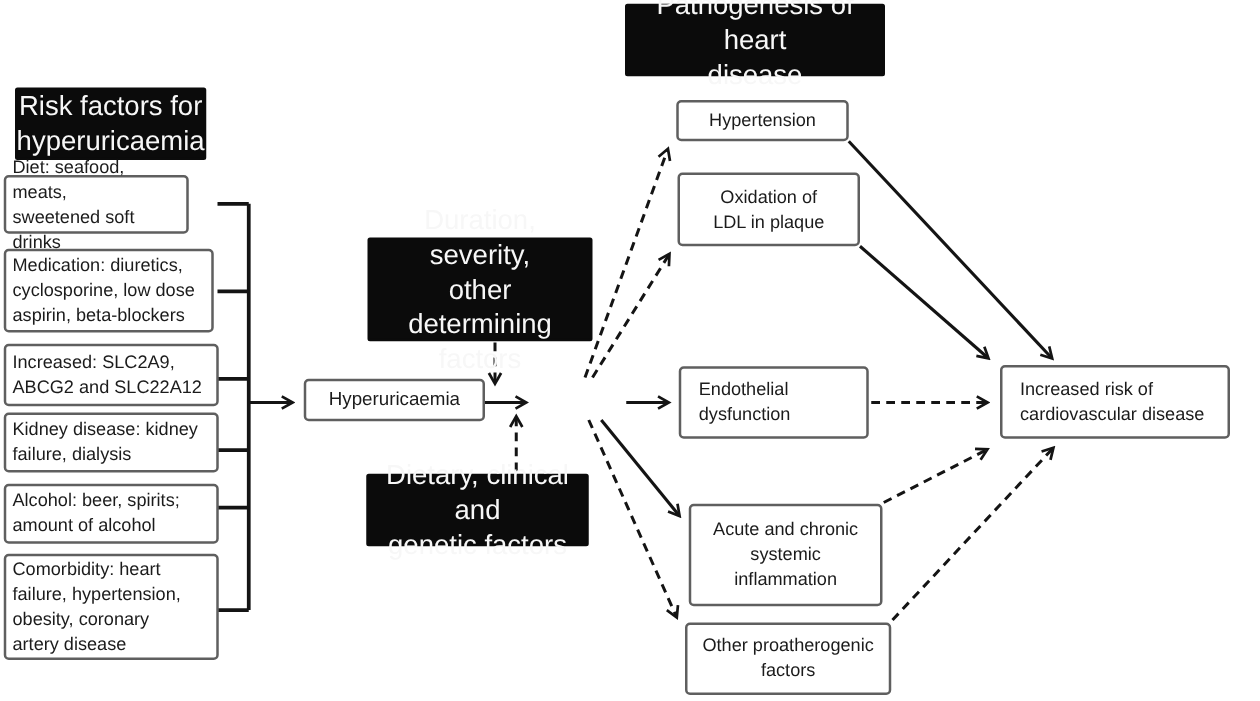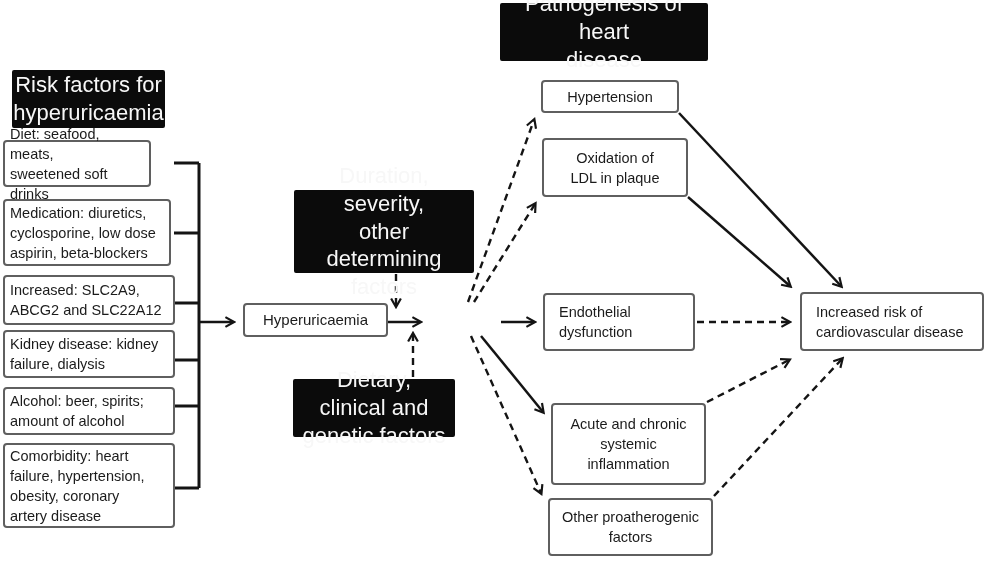--- a/index.html
+++ b/index.html
@@ -62,21 +62,21 @@
   <div class="bx bb" style="left:12px;top:70px;width:153px;height:58px">Risk factors for
 hyperuricaemia</div>
 
   <div class="bx bb" style="left:500px;top:3px;width:208px;height:58px">Pathogenesis of heart
 disease</div>
 
   <div class="bx bb" style="left:294px;top:190px;width:180px;height:83px">Duration, severity,
 other determining
 factors</div>
 
-  <div class="bx bb" style="left:293px;top:379px;width:162px;height:58px">Dietary, clinical and
+  <div class="bx bb" style="left:293px;top:379px;width:178px;height:58px">Dietary, clinical and
 genetic factors</div>
 
   <div class="bx bw" style="left:3px;top:140px;width:148px;height:47px">Diet: seafood, meats,
 sweetened soft drinks</div>
 
   <div class="bx bw" style="left:3px;top:199px;width:168px;height:67px">Medication: diuretics,
 cyclosporine, low dose
 aspirin, beta-blockers</div>
 
   <div class="bx bw" style="left:3px;top:275px;width:172px;height:50px">Increased: SLC2A9,

